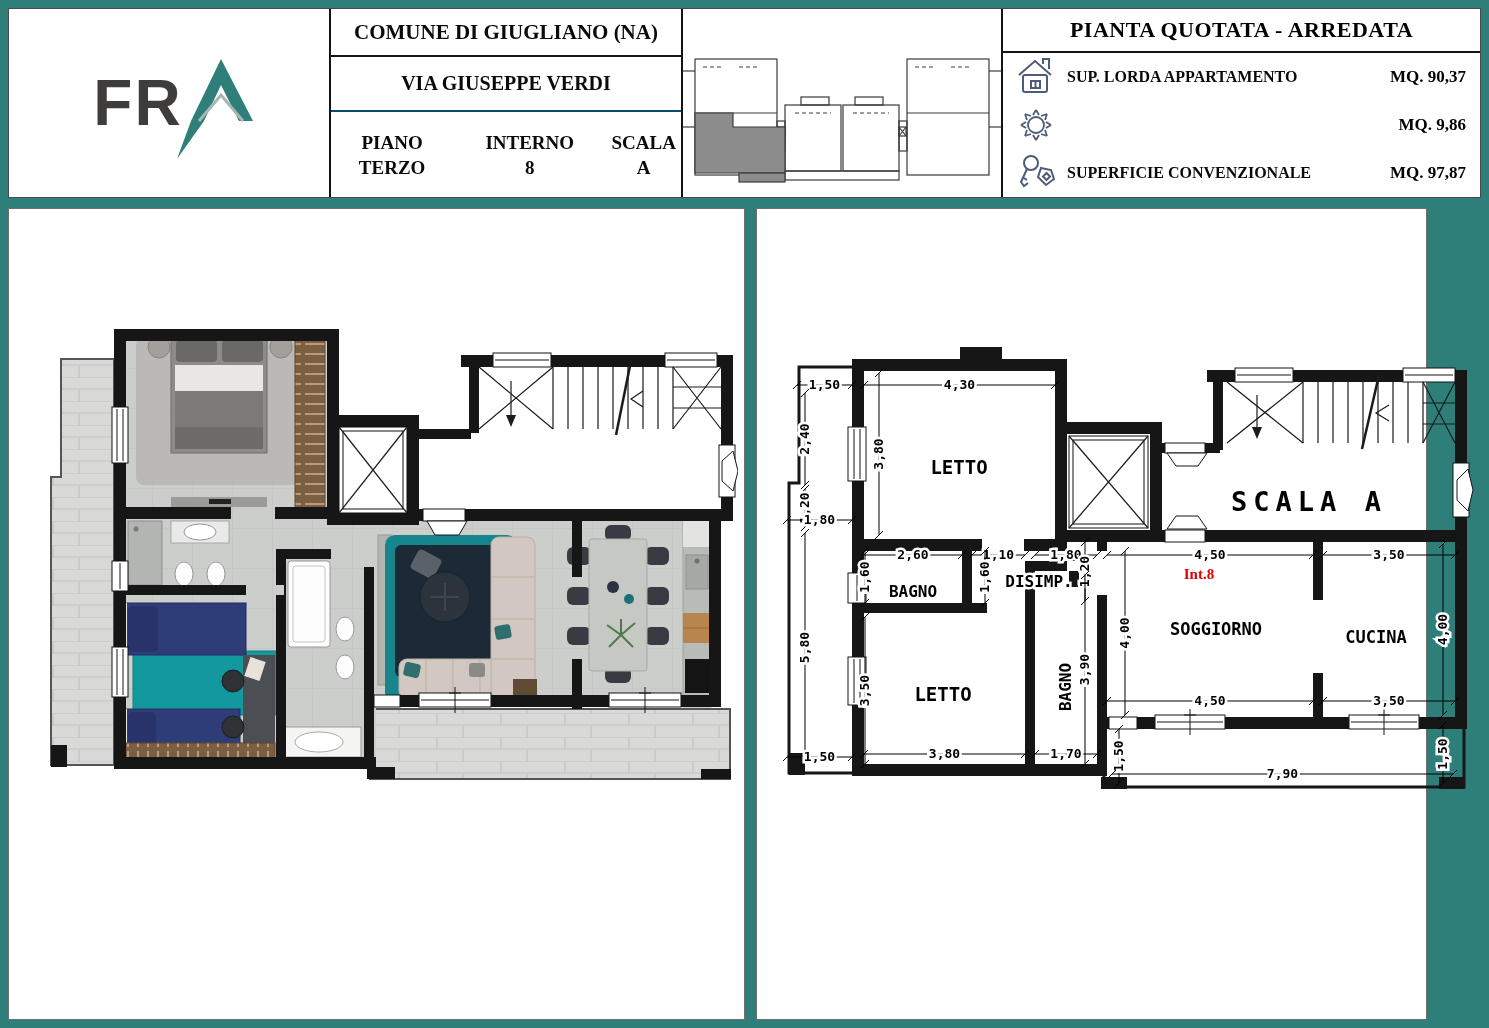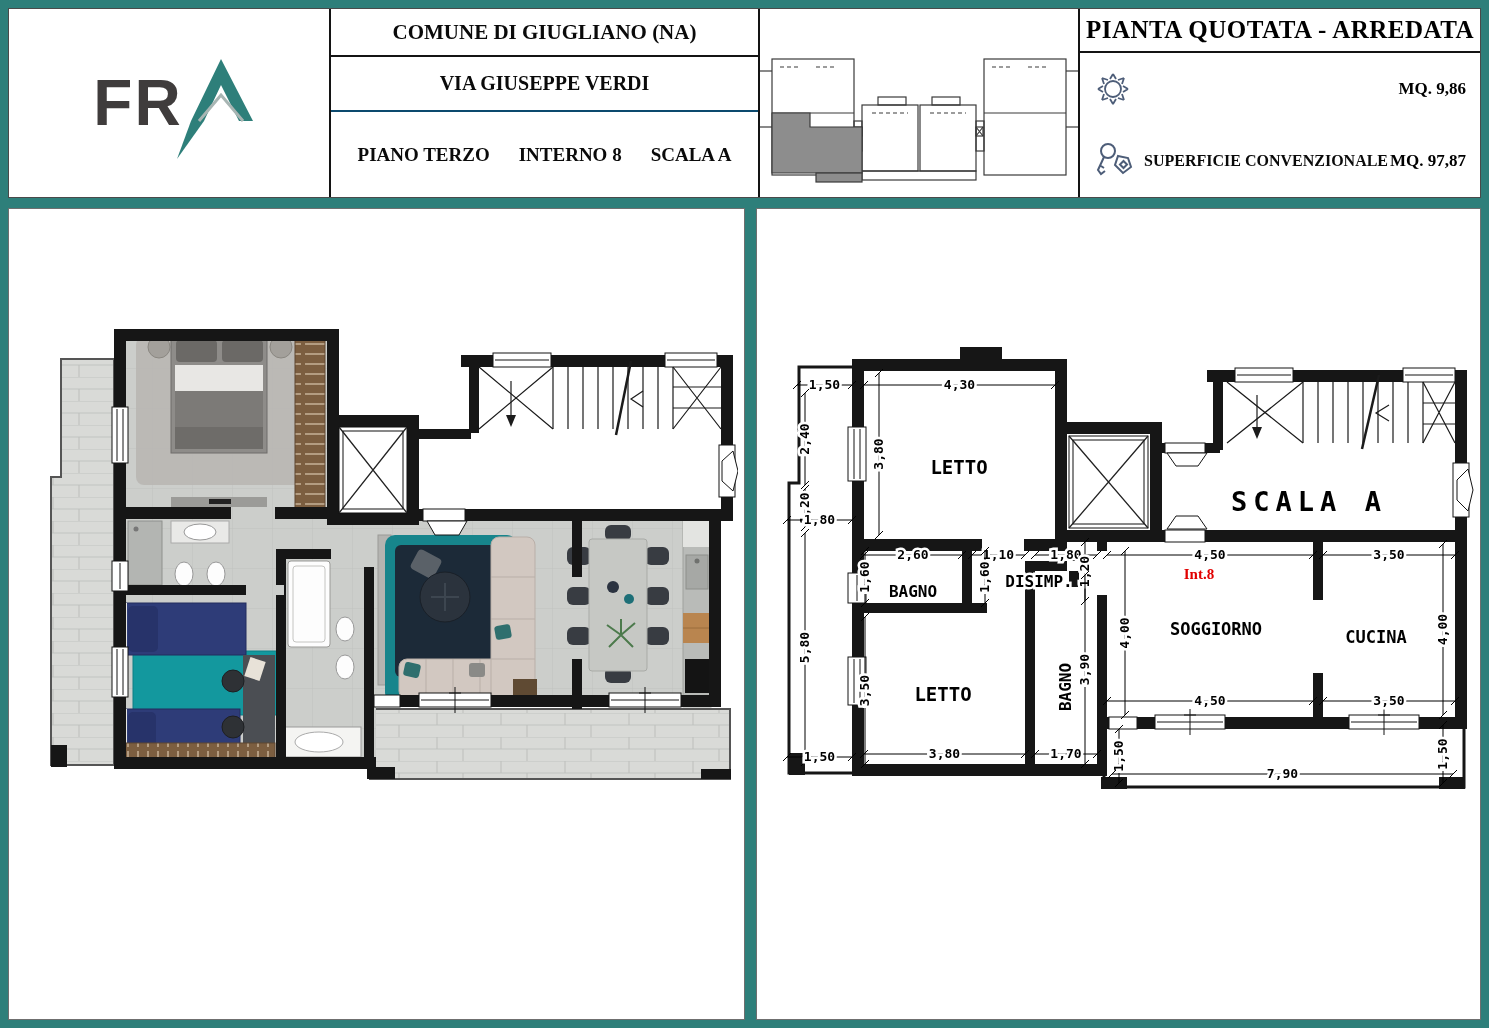--- a/index.html
+++ b/index.html
@@ -7,41 +7,41 @@
        font-family:"Liberation Serif",serif;overflow:hidden;}
   .page{position:absolute;inset:0;width:1489px;height:1028px;}
   
   .header{position:absolute;left:8px;top:8px;width:1473px;height:190px;background:#fff;
           border:1px solid #4a4a4a;box-sizing:border-box;display:flex;}
   .cell{box-sizing:border-box;height:100%;}
   .cell-logo{width:320px;display:flex;justify-content:center;}
   .logo{display:flex;align-items:center;color:#3f3c3c;font-family:"Liberation Sans",sans-serif;
         font-weight:bold;font-size:64px;letter-spacing:2px;line-height:1;}
   .logo svg{margin:0 -10px 0 -12px;position:relative;top:8px;}
-  .cell-address{width:429px;border-left:2px solid #141414;display:flex;flex-direction:column;}
+  .cell-address{width:352px;border-left:2px solid #141414;display:flex;flex-direction:column;}
   .addr-row{display:flex;align-items:center;justify-content:center;text-align:center;
             font-weight:bold;color:#0a0a0a;}
   .addr-row1{height:46px;border-bottom:2px solid #141414;font-size:21px;}
   .addr-row2{height:53px;border-bottom:2px solid #0c4a6e;font-size:20px;}
   .addr-row3{flex:1;font-size:19px;line-height:25px;flex-direction:row;gap:29px;}
   .cell-site{width:320px;border-left:2px solid #141414;position:relative;overflow:hidden;}
   .cell-metrics{flex:1;border-left:2px solid #141414;display:flex;flex-direction:column;}
   .metrics-title{height:42px;border-bottom:2px solid #141414;display:flex;align-items:center;
-                 justify-content:center;font-weight:bold;font-size:25px;letter-spacing:.5px;}
+                 justify-content:center;font-weight:bold;font-size:22px;letter-spacing:.5px;}
   .metric-row{flex:1;display:flex;align-items:center;padding:0 14px 0 10px;}
   .metric-icon{flex:0 0 46px;width:46px;height:42px;margin-right:8px;}
   .metric-label{font-weight:bold;font-size:16px;line-height:18px;color:#0a0a0a;}
   .metric-label .sub:empty{display:none;}
   .metric-label .sub{display:block;}
   .metric-value{margin-left:auto;font-weight:bold;font-size:17px;white-space:nowrap;}
   
   .panel{position:absolute;top:208px;height:812px;background:#fff;border:1px solid #6f6f6f;
          box-sizing:border-box;}
   .panel-left{left:8px;width:737px;}
-  .panel-right{left:756px;width:725px;}
+  .panel-right{left:756px;width:671px;}
   .panel svg.plan{position:absolute;}
   svg text{user-select:none;}
 </style>
 </head>
 <body>
 
 <div class="page">
 
   <div class="header">
 
@@ -94,20 +94,36 @@
         <g>
           <polygon points="12,104 50,104 50,118 102,118 102,164 12,164" fill="#8d8d8d" stroke="#3a3a3a" stroke-width="1.2"></polygon>
           <rect x="56" y="164" width="46" height="9" fill="#8d8d8d" stroke="#3a3a3a" stroke-width="1.2"></rect>
         </g>
       </svg>
     </div>
 
     <div class="cell cell-metrics">
       <div class="metrics-title">PIANTA QUOTATA - ARREDATA</div>
 
+      <div class="metric-row">
+        <svg class="metric-icon" viewBox="0 0 46 42">
+          <g stroke="#4d5d78" stroke-width="2" fill="none">
+            <path d="M6 19 L22 5 L38 19"></path>
+            <path d="M30 8 L30 3 L36 3 L36 13"></path>
+            <rect x="10" y="19" width="24" height="17" rx="2"></rect>
+            <rect x="18" y="25" width="9" height="7"></rect>
+            <line x1="22.5" y1="25" x2="22.5" y2="32"></line>
+          </g>
+        </svg>
+        <div class="metric-label">
+          <span>SUP. LORDA APPARTAMENTO</span>
+          
+        </div>
+        <div class="metric-value">MQ. 90,37</div>
+      </div>
 
       <div class="metric-row">
         <svg class="metric-icon" viewBox="0 0 46 42">
           <g stroke="#4d5d78" stroke-width="1.8" fill="none">
             <circle cx="23" cy="21" r="8"></circle>
             <path d="M23 6 l-3 5 M23 6 l3 5 M23 36 l-3 -5 M23 36 l3 -5 M8 21 l5 -3 M8 21 l5 3 M38 21 l-5 -3 M38 21 l-5 3 M12 10 l6 2 M12 10 l2 6 M34 10 l-6 2 M34 10 l-2 6 M12 32 l6 -2 M12 32 l2 -6 M34 32 l-6 -2 M34 32 l-2 -6"></path>
           </g>
         </svg>
         <div class="metric-value">MQ. 9,86</div>
       </div>

